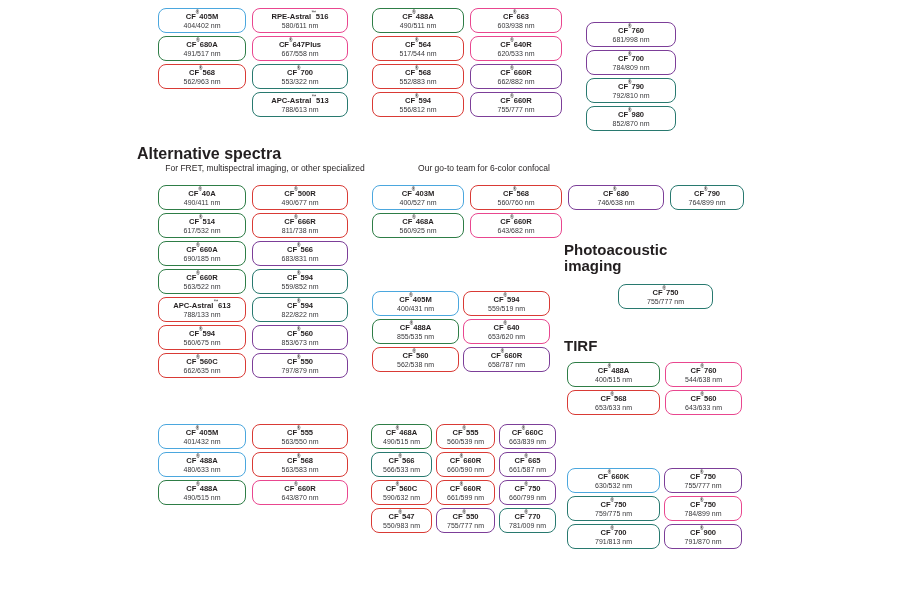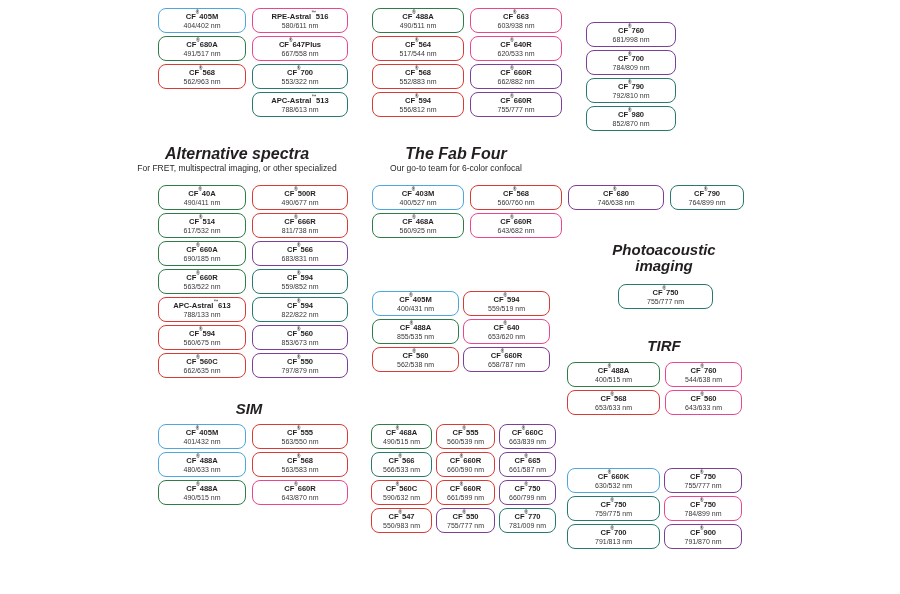--- a/index.html
+++ b/index.html
@@ -10,24 +10,24 @@
   .col{position:absolute;display:flex;flex-direction:column;gap:3px;}
   .pill{
     box-sizing:border-box;height:25px;width:100%;background:#ffffff;
     border:1.8px solid #888;border-radius:8px;
     display:flex;flex-direction:column;align-items:center;justify-content:center;
     line-height:1;
   }
   .pill-name{font-size:7.6px;font-weight:700;color:#231f20;white-space:nowrap;}
   .pill-name sup{font-size:4.6px;position:relative;top:-1px;}
   .pill-value{font-size:7px;color:#37373a;margin-top:1.5px;white-space:nowrap;}
-  .heading{position:absolute;text-align:center;font-weight:700;color:#231f20;white-space:nowrap;font-style:italic;}
+  .heading{position:absolute;text-align:left;font-weight:700;color:#231f20;white-space:nowrap;}
   .lg{font-size:16px;}
   .md{font-size:15px;}
-  .subheading{position:absolute;text-align:center;font-size:8.5px;color:#231f20;white-space:nowrap;}
+  .subheading{position:absolute;text-align:center;font-size:8.5px;color:#231f20;white-space:nowrap;margin-left:28px;}
 </style>
 </head>
 <body>
 
 <div class="stage">
 
   <div class="col" style="left:158px;top:8px;width:88px">
       <div class="pill" style="border-color: rgb(75, 167, 222);">
     <div class="pill-name">CF<sup>®</sup>405M</div>
     <div class="pill-value">404/402 nm</div>
@@ -170,21 +170,20 @@
       <div class="pill" style="border-color: rgb(124, 62, 152);">
     <div class="pill-name">CF<sup>®</sup>560</div>
     <div class="pill-value">853/673 nm</div>
   </div>
       <div class="pill" style="border-color: rgb(124, 62, 152);">
     <div class="pill-name">CF<sup>®</sup>550</div>
     <div class="pill-value">797/879 nm</div>
   </div>
     </div>
 
-  <div class="heading lg" style="left:356px;top:145px;width:200px">The Fab Four</div>
   <div class="subheading" style="left:356px;top:163px;width:200px">Our go-to team for 6-color confocal</div>
   <div class="col" style="left:372px;top:185px;width:92px">
       <div class="pill" style="border-color: rgb(75, 167, 222);">
     <div class="pill-name">CF<sup>®</sup>403M</div>
     <div class="pill-value">400/527 nm</div>
   </div>
       <div class="pill" style="border-color: rgb(46, 125, 70);">
     <div class="pill-name">CF<sup>®</sup>468A</div>
     <div class="pill-value">560/925 nm</div>
   </div>
@@ -222,21 +221,20 @@
       <div class="pill" style="border-color: rgb(233, 70, 143);">
     <div class="pill-name">CF<sup>®</sup>640</div>
     <div class="pill-value">653/620 nm</div>
   </div>
       <div class="pill" style="border-color: rgb(124, 62, 152);">
     <div class="pill-name">CF<sup>®</sup>660R</div>
     <div class="pill-value">658/787 nm</div>
   </div>
     </div>
 
-  <div class="heading md" style="left:149px;top:400px;width:200px">SIM</div>
   <div class="col" style="left:158px;top:424px;width:88px">
       <div class="pill" style="border-color: rgb(75, 167, 222);">
     <div class="pill-name">CF<sup>®</sup>405M</div>
     <div class="pill-value">401/432 nm</div>
   </div>
       <div class="pill" style="border-color: rgb(75, 167, 222);">
     <div class="pill-name">CF<sup>®</sup>488A</div>
     <div class="pill-value">480/633 nm</div>
   </div>
       <div class="pill" style="border-color: rgb(46, 125, 70);">

